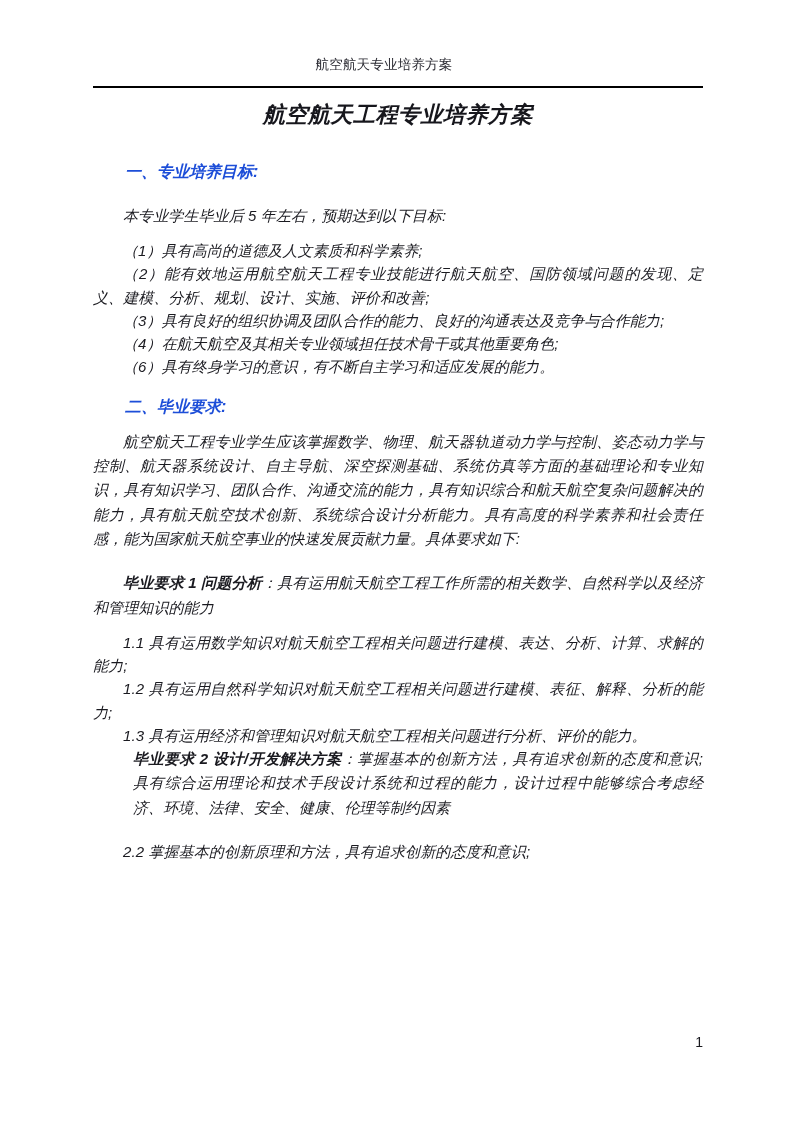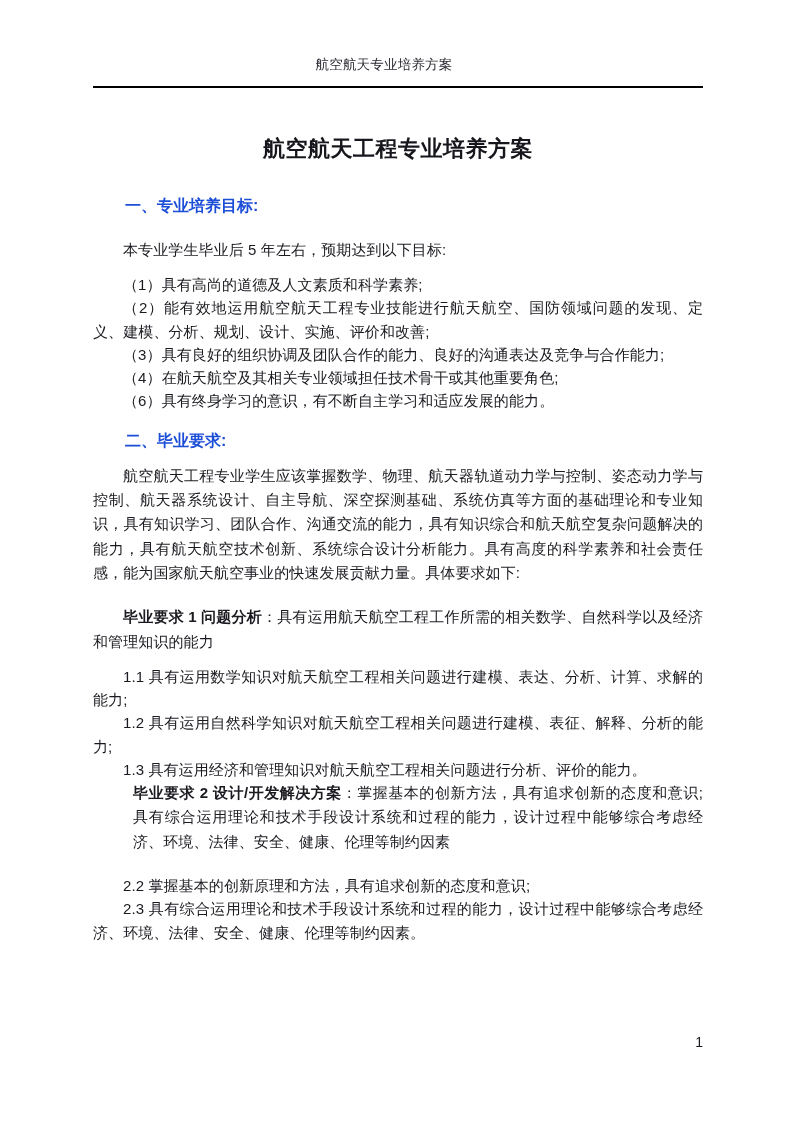--- a/index.html
+++ b/index.html
@@ -39,23 +39,24 @@
     top: 86px;
     left: 93px;
     width: 610px;
     height: 1.6px;
     background: #000000;
   }
 
   
   .content {
     position: absolute;
-    top: 134px;
+    top: 100px;
     left: 93px;
     width: 610px;
+    font-style: italic;
   }
 
   .doc-title {
     text-align: center;
     font-size: 22px;
     font-weight: bold;
     line-height: 1.35;
     color: #16161c;
     letter-spacing: 0.5px;
     margin: 0 0 30px 0;
@@ -151,19 +152,18 @@
 
     <p class="listline">1.1  具有运用数学知识对航天航空工程相关问题进行建模、表达、分析、计算、求解的能力;</p>
     <p class="listline">1.2  具有运用自然科学知识对航天航空工程相关问题进行建模、表征、解释、分析的能力;</p>
     <p class="listline">1.3  具有运用经济和管理知识对航天航空工程相关问题进行分析、评价的能力。</p>
 
     <p class="para flush"><span class="bold">毕业要求 2 设计/开发解决方案</span><span>：</span><span>掌握基本的创新方法，具有追求创新的态度和意识; 具有综合运用理论和技术手段设计系统和过程的能力，设计过程中能够综合考虑经济、环境、法律、安全、健康、伦理等制约因素</span></p>
 
     <div class="gap-sm"></div>
 
     <p class="listline">2.2  掌握基本的创新原理和方法，具有追求创新的态度和意识;</p>
-    <p class="listline">2.3  具有综合运用理论和技术手段设计系统和过程的能力，设计过程中能够综合考虑经济、环境、法律、安全、健康、伦理等制约因素。</p>
 
   </div>
 
   <div class="page-number">1</div>
 
 </div>
 
 </body></html>

